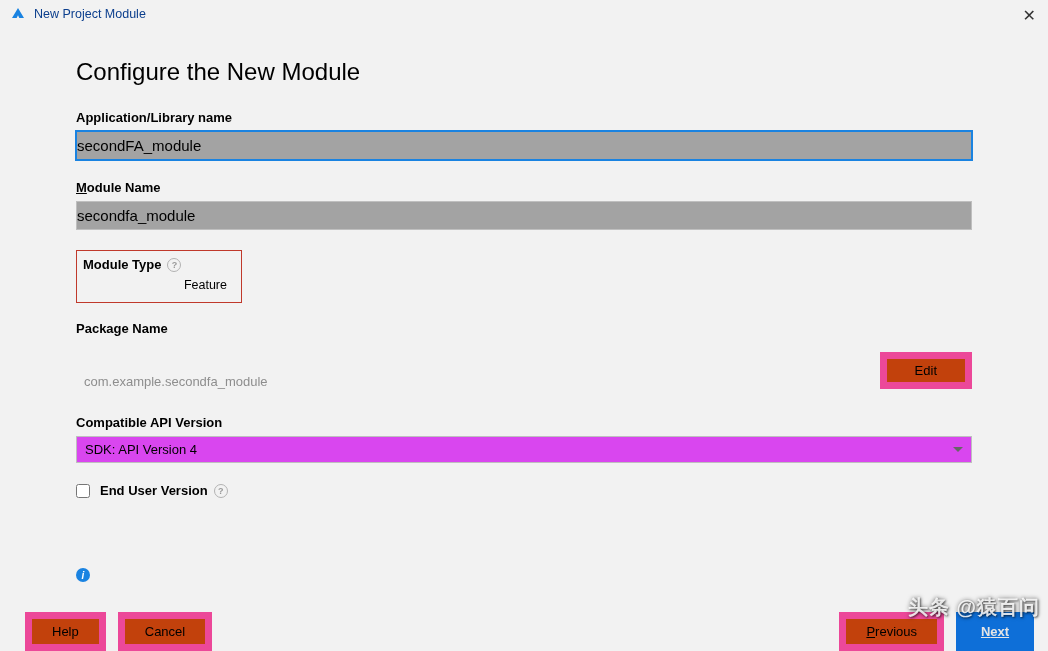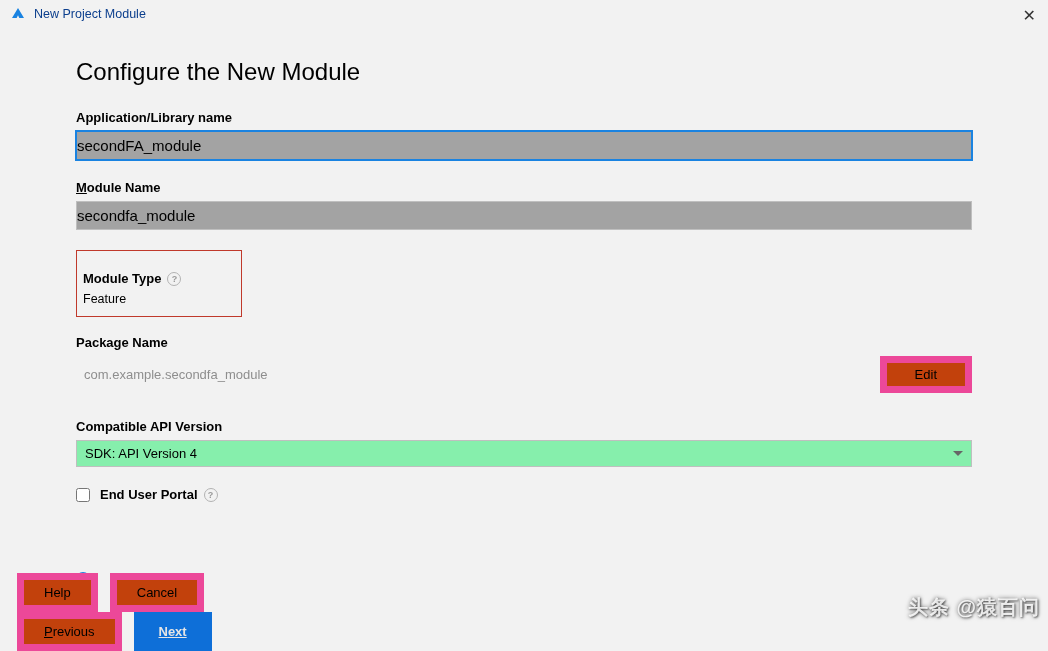--- a/index.html
+++ b/index.html
@@ -8,37 +8,37 @@
 .titlebar { display: flex; align-items: center; height: 28px; padding: 8px 10px; }
 .titlebar .logo { width: 16px; height: 16px; margin-right: 8px; }
 .titlebar .title { color: #0b3e8d; font-size: 12.5px; }
 .close-x { position: absolute; right: 12px; top: 6px; font-size: 16px; cursor: pointer; color: #333; }
 .content { padding: 30px 76px 0 76px; }
 .heading { font-size: 24px; font-weight: 400; margin-bottom: 24px; }
 .field { margin-bottom: 20px; }
 .field-label { font-weight: 700; font-size: 13px; margin-bottom: 6px; display: flex; align-items: center; }
 .text-input { width: 100%; padding: 5px 0; font-size: 15px; border: 1px solid #bfbfbf; background: #a3a3a3; font-family: inherit; }
 .text-input.focused { border: 1px solid #1a83e1; outline: 1px solid #1a83e1; }
-.module-type-box { border: 1px solid #c0392b; padding: 20px 14px 10px 6px; display: inline-block; min-width: 166px; margin-bottom: 18px; }
+.module-type-box { border: 1px solid #c0392b; padding: 6px 14px 10px 6px; display: inline-block; min-width: 166px; margin-bottom: 18px; text-align: right; }
 .module-type-box .mt-label { font-weight: 700; font-size: 13px; display: flex; align-items: center; }
 .module-type-box .mt-value { font-size: 12.5px; margin-top: 6px; }
 .help-circle { display: inline-flex; width: 14px; height: 14px; border: 1px solid #b3b3b3; border-radius: 50%; align-items: center; justify-content: center; font-size: 9px; color: #999; margin-left: 6px; }
-.pkg-row { display: flex; align-items: center; justify-content: space-between; margin-top: 6px; }
+.pkg-row { display: flex; align-items: flex-end; justify-content: space-between; margin-top: 16px; }
 .pkg-value { color: #8e8e8e; font-size: 13px; padding-left: 8px; }
 .btn { background: #c2410c; border: 7px solid #ec4899; padding: 4px 18px; font-size: 13px; cursor: pointer; font-family: inherit; }
 .btn-edit { padding: 4px 28px; }
-.select { width: 100%; padding: 5px 8px; font-size: 13px; border: 1px solid #bfbfbf; background: #86efac; display: flex; align-items: center; justify-content: space-between; cursor: pointer; }
+.select { width: 100%; padding: 5px 8px; font-size: 13px; border: 1px solid #bfbfbf; background: #d946ef; display: flex; align-items: center; justify-content: space-between; cursor: pointer; }
 .select .caret { border-left: 5px solid transparent; border-right: 5px solid transparent; border-top: 5px solid #666; }
 .checkbox-row { display: flex; align-items: center; margin-top: 18px; }
 .checkbox-row input { width: 14px; height: 14px; margin-right: 10px; }
 .checkbox-row .cb-label { font-weight: 700; font-size: 13px; display: flex; align-items: center; }
 .info-row { display: flex; align-items: center; margin-top: 70px; }
 .info-icon { width: 14px; height: 14px; border-radius: 50%; background: #1a83e1; color: #fff; display: inline-flex; align-items: center; justify-content: center; font-size: 10px; font-weight: bold; font-style: italic; margin-right: 14px; }
 .info-text { font-size: 13px; color: #2b2b2b; }
-.footer { position: absolute; bottom: 0; left: 3px; right: 0; display: flex; justify-content: space-between; padding: 0 14px 0 14px; flex-direction: column; }
+.footer { position: absolute; bottom: 0; left: 11px; right: 0; display: flex; justify-content: space-between; padding: 0 14px 0 14px; }
 .footer-left, .footer-right { display: flex; gap: 12px; }
 .footer .btn { padding: 5px 20px; min-width: 78px; }
 .btn.primary { background: #0e6fd8; color: #e5e5e5; border: 1px solid #0e6fd8; font-weight: 700; text-decoration: underline; }
 .btn .ul { text-decoration: underline; }
 .watermark { position: absolute; right: 8px; bottom: 30px; font-size: 20px; color: rgba(255,255,255,0.85); text-shadow: 0 0 4px rgba(0,0,0,0.6), 1px 1px 2px rgba(0,0,0,0.5); font-weight: 600; pointer-events: none; letter-spacing: 1px; }
 </style>
 </head>
 <body>
 
 <div class="window">
@@ -89,21 +89,21 @@
       <div class="field-label">Compatible API Version</div>
       <div class="select">
         <span>SDK: API Version 4</span>
         <span class="caret"></span>
       </div>
     </div>
 
     <div class="checkbox-row">
       <input type="checkbox" style="">
       <span class="cb-label">
-        <span>End User Portal</span>
+        <span>End User Version</span>
         <span class="help-circle">?</span>
       </span>
     </div>
 
     <div class="info-row">
       <span class="info-icon">i</span>
     </div>
   </div>
 
   <div class="footer">

